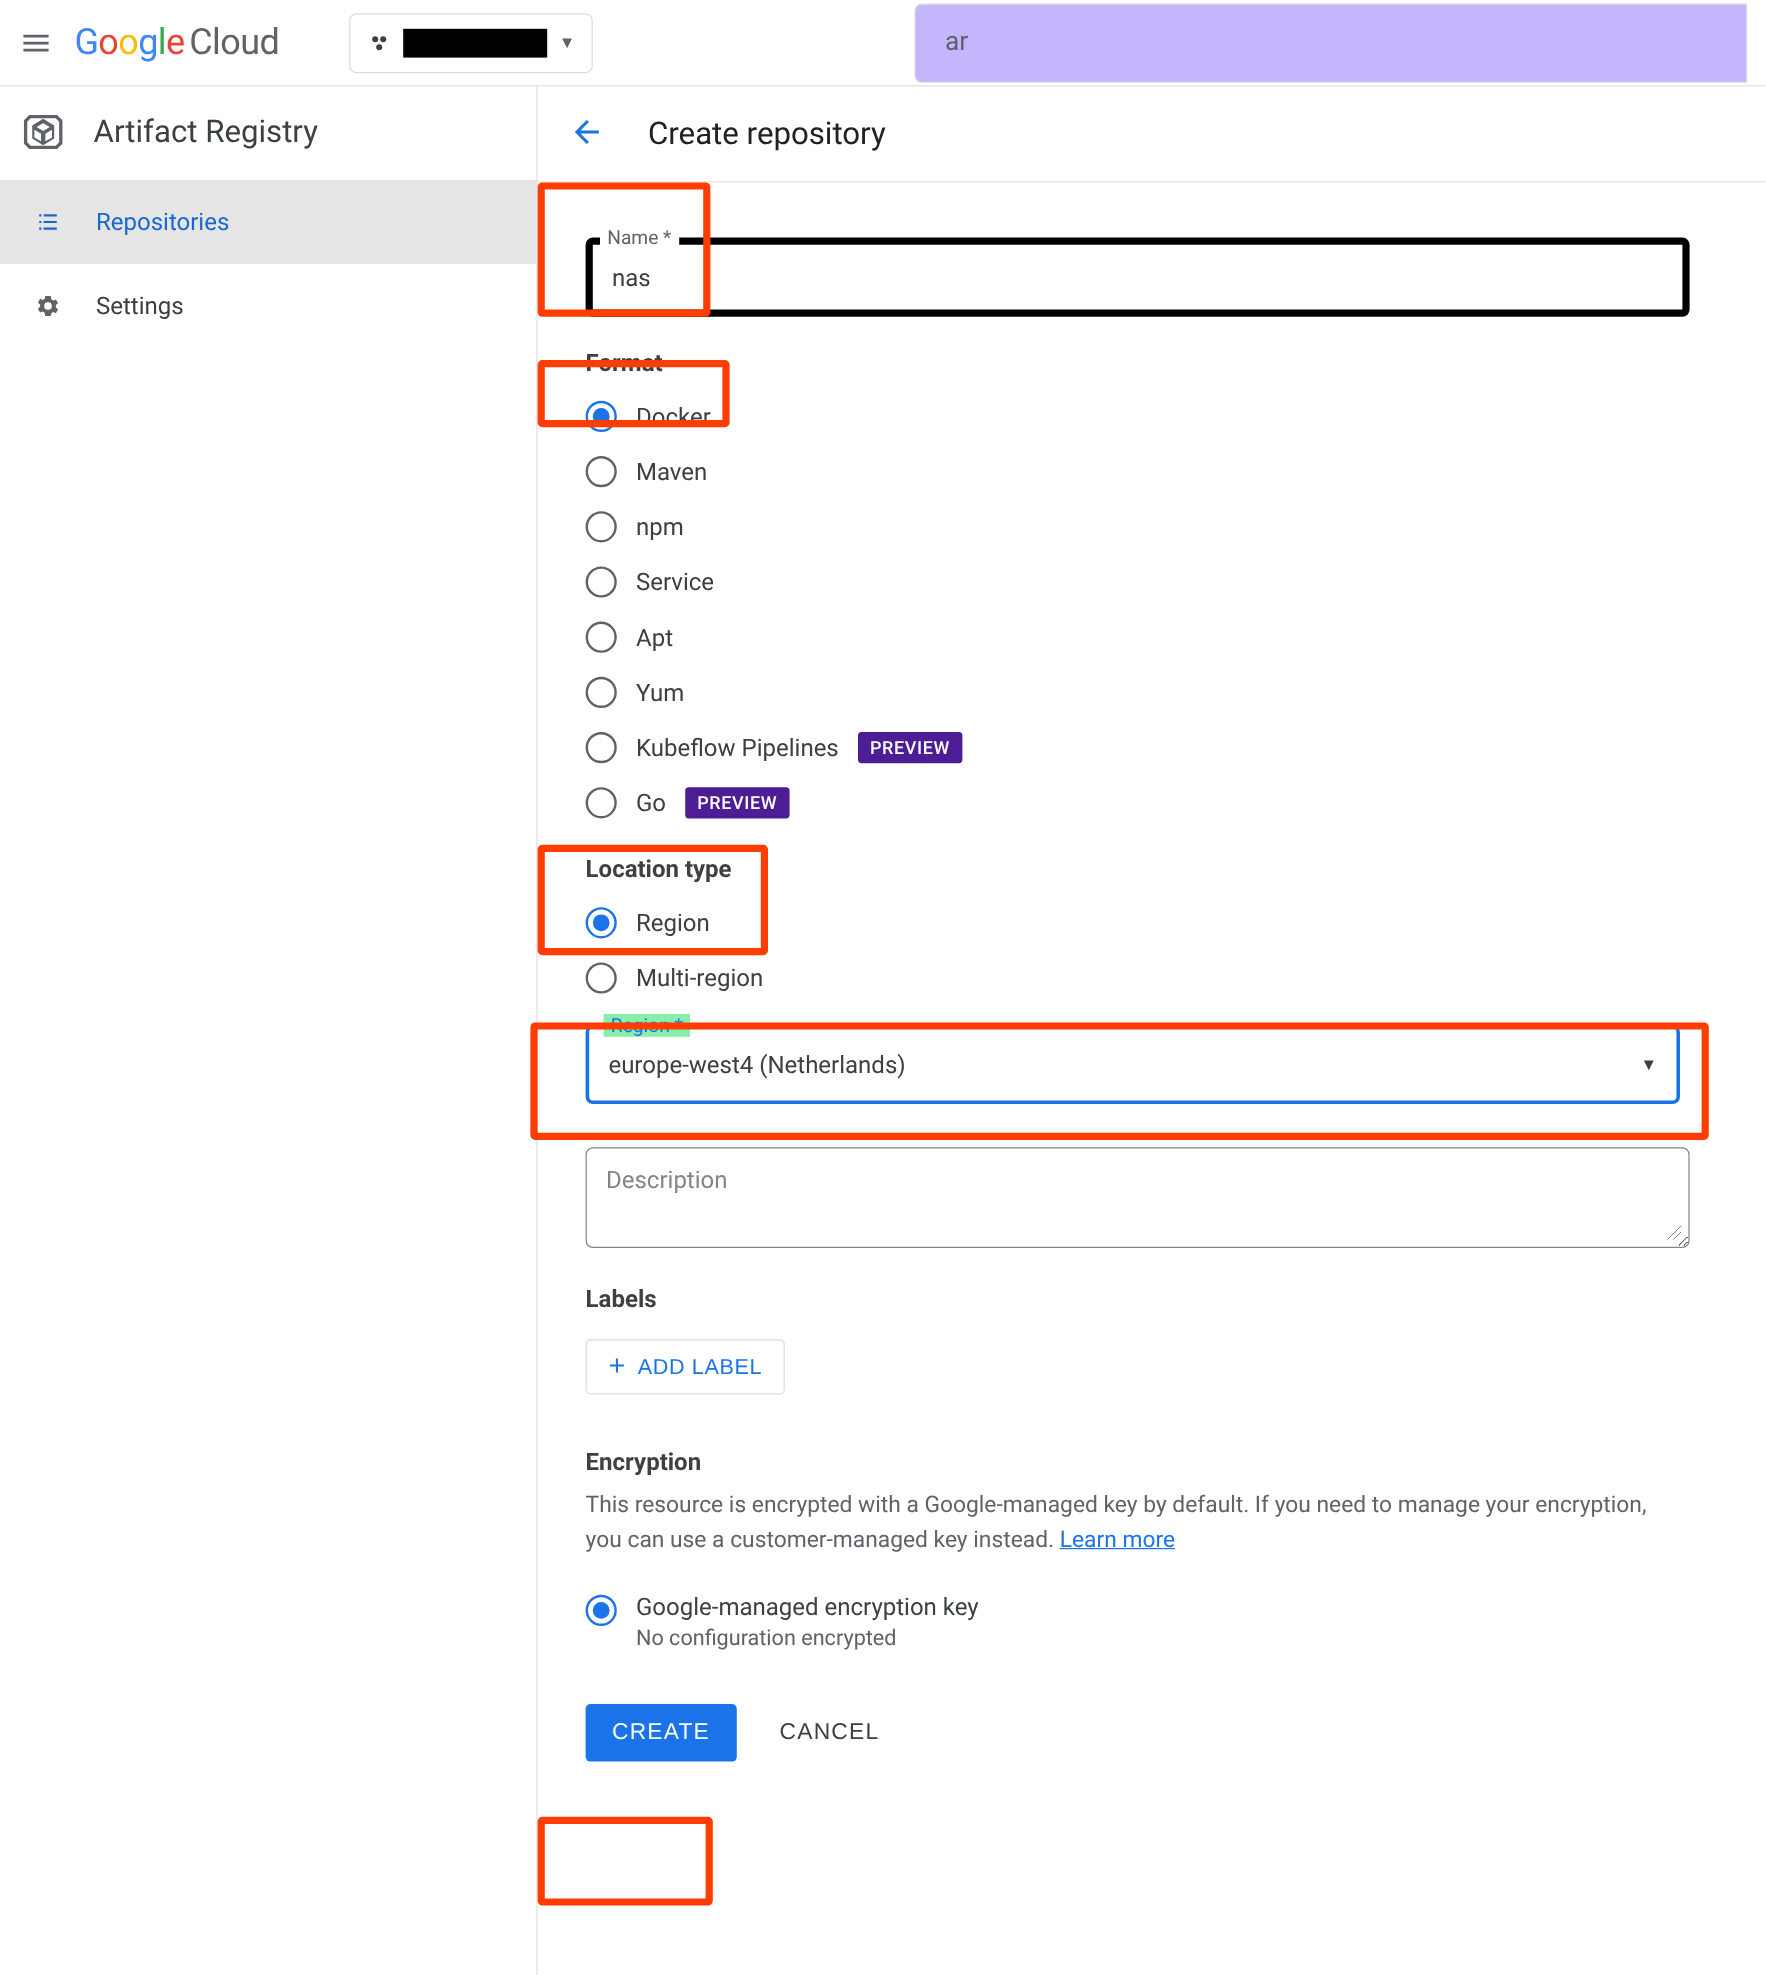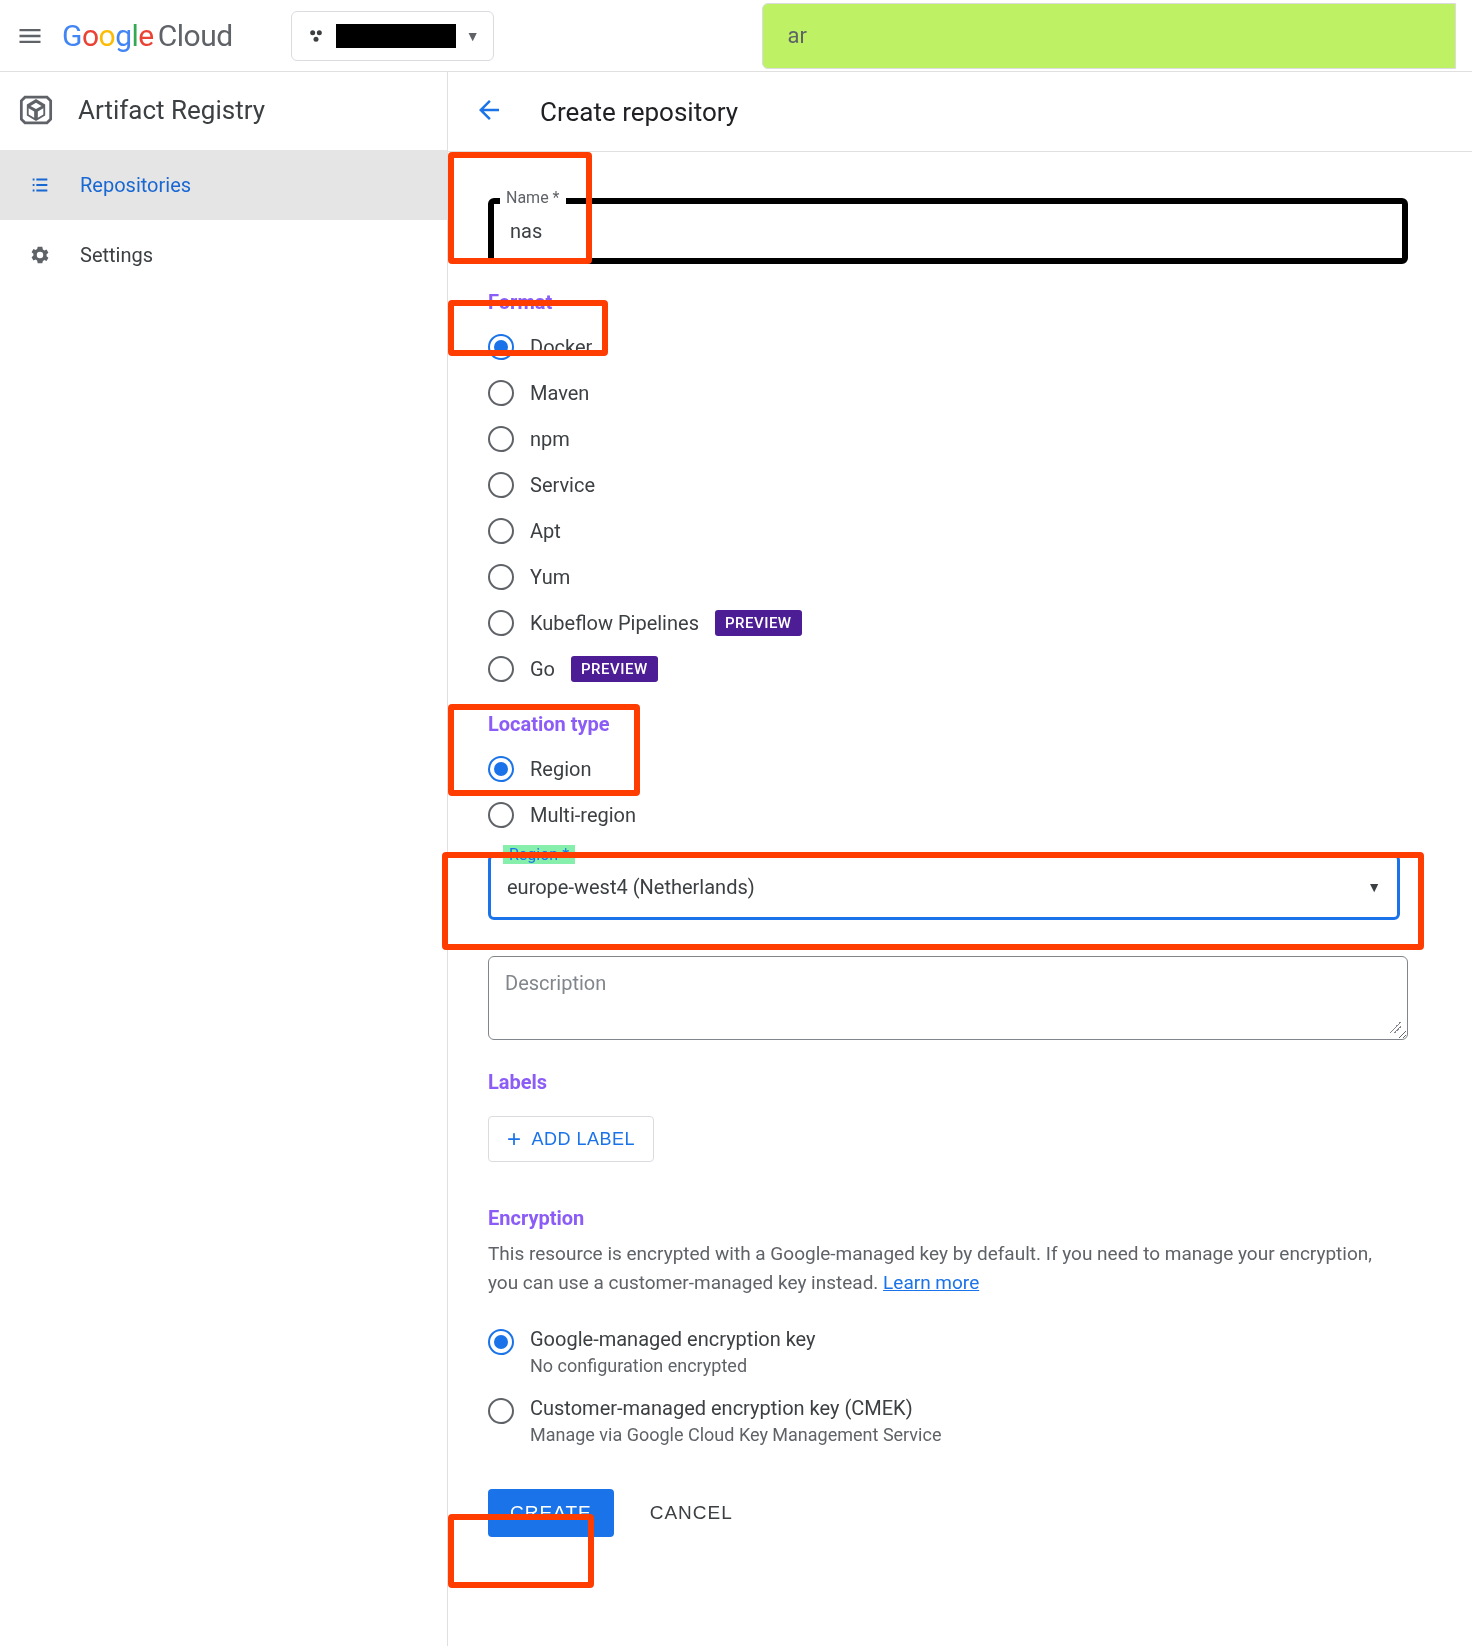--- a/index.html
+++ b/index.html
@@ -43,21 +43,21 @@
     align-items: center;
     gap: 10px;
     margin-left: 40px;
   }
   .project-picker .dots svg { display:block; }
   .project-picker .blk { width: 120px; height: 24px; background:#000; }
   .project-picker .caret { font-size: 14px; color:#5f6368; }
   .searchbar {
     flex: 1;
     height: 66px;
-    background: #bef264;
+    background: #c4b5fd;
     border: 1px solid #dadce0;
     border-top-left-radius: 6px;
     border-bottom-left-radius: 6px;
     margin-left: 250px;
     display: flex;
     align-items: center;
     padding: 0 24px;
     color:#5f6368;
     font-size: 22px;
   }
@@ -133,21 +133,21 @@
     top: -10px;
     left: 12px;
     background: #fff;
     padding: 0 6px;
     font-size: 16px;
     color:#5f6368;
   }
   .section-label {
     font-size: 20px;
     font-weight: 700;
-    color:#8b5cf6;
+    color:#404040;
     margin: 26px 0 10px 0;
   }
   .radio-row {
     display: flex;
     align-items: center;
     gap: 16px;
     padding: 10px 0;
     font-size: 20px;
     color:#3c4043;
   }
@@ -440,27 +440,20 @@
         <span>This resource is encrypted with a Google-managed key by default. If you need to manage your encryption, you can use a customer-managed key instead. </span><a href="#">Learn more</a>
       </div>
       <div id="encryption-options" style="margin-top:20px;">
           <div class="radio-row" style="align-items: flex-start;">
             <span class="radio checked" style="margin-top: 2px;"></span>
             <div>
               <div>Google-managed encryption key</div>
               <div style="font-size: 18px; color: rgb(95, 99, 104); margin-top: 4px;">No configuration encrypted</div>
             </div>
           </div>
-          <div class="radio-row" style="align-items: flex-start;">
-            <span class="radio" style="margin-top: 2px;"></span>
-            <div>
-              <div>Customer-managed encryption key (CMEK)</div>
-              <div style="font-size: 18px; color: rgb(95, 99, 104); margin-top: 4px;">Manage via Google Cloud Key Management Service</div>
-            </div>
-          </div>
         </div>
 
       
       <div class="btn-row">
         <button class="btn-primary">CREATE</button>
         <button class="btn-flat">CANCEL</button>
       </div>
 
     </div>
   </div>

